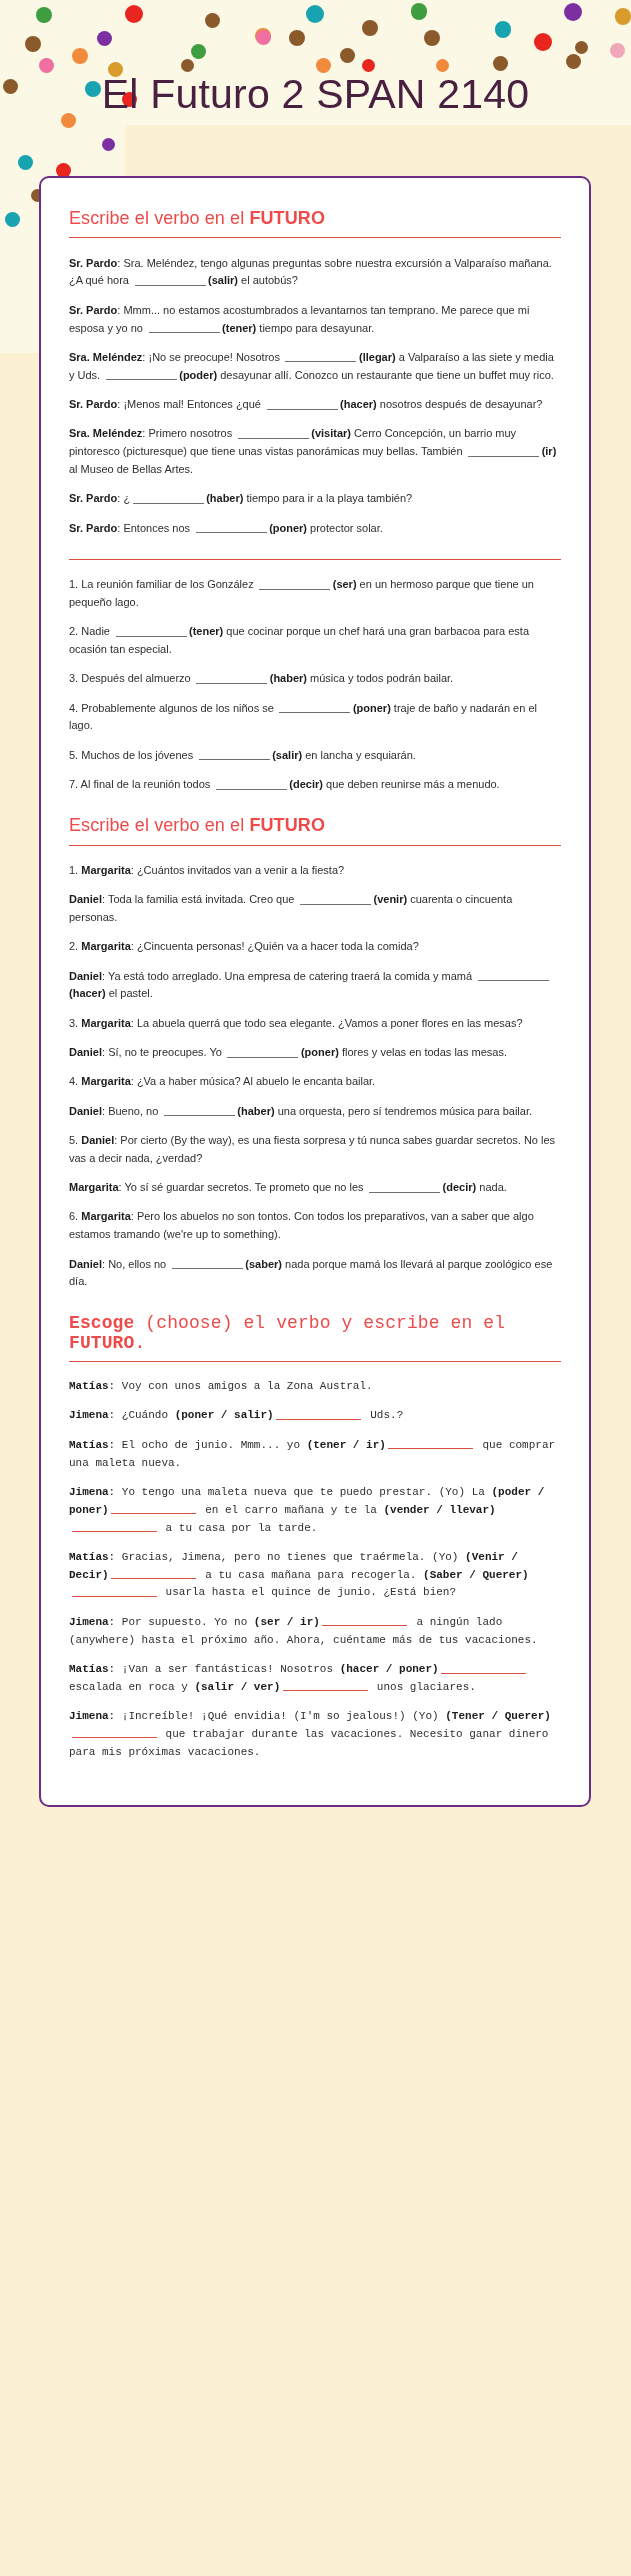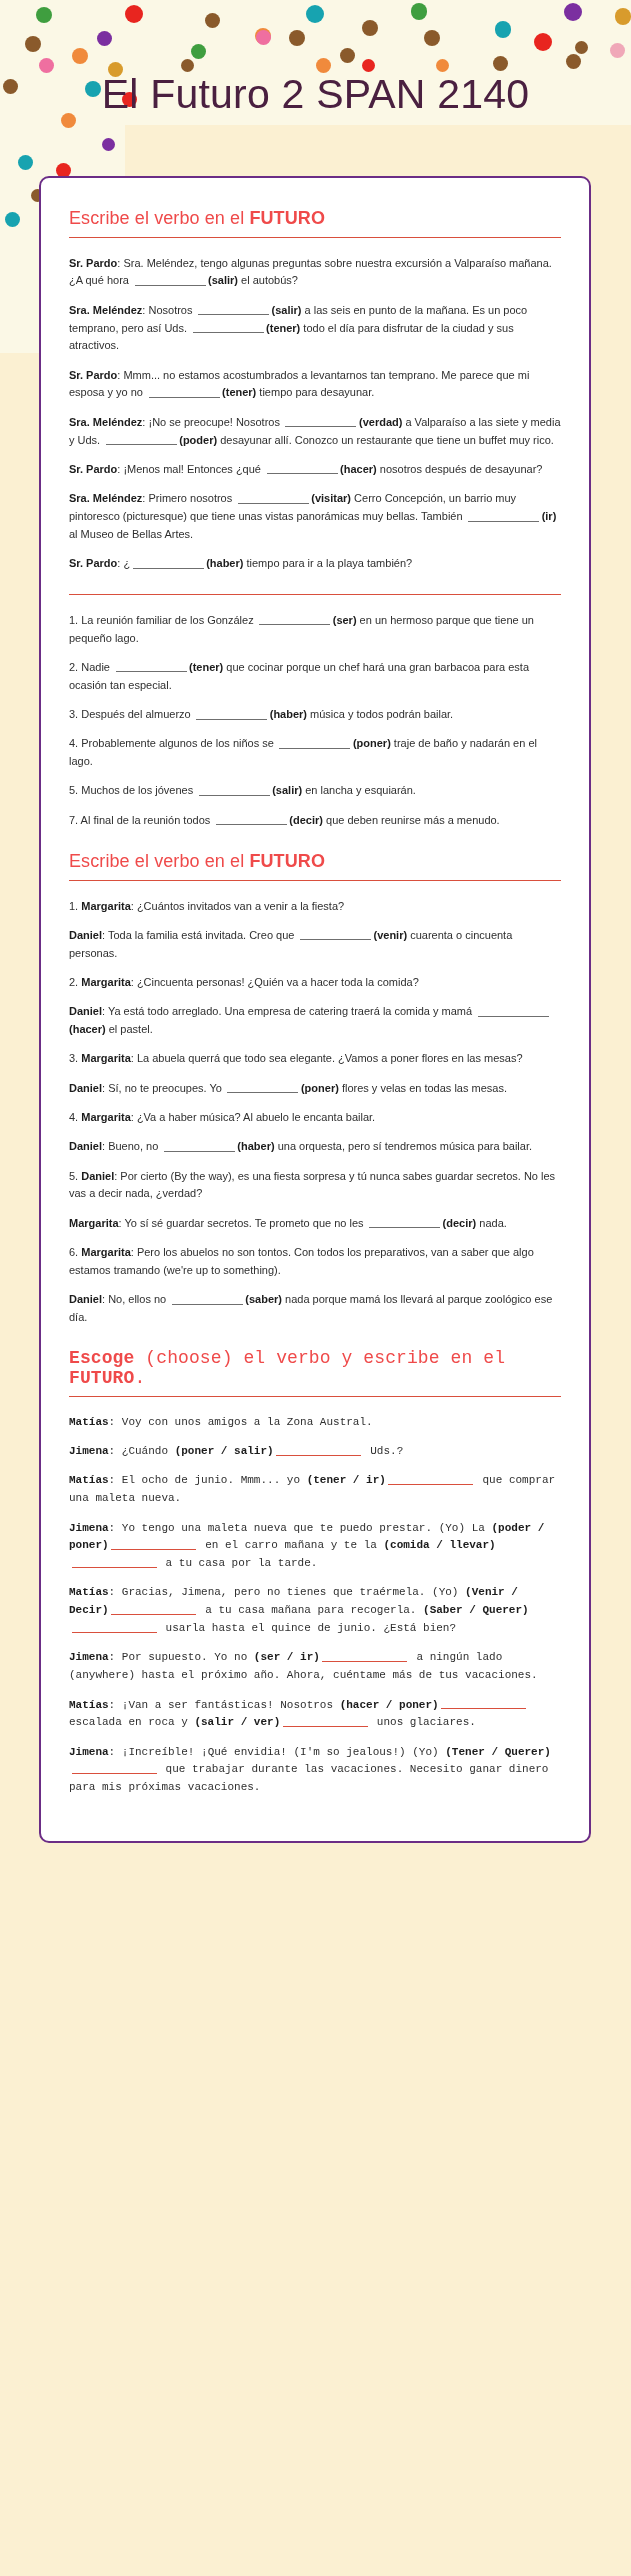--- a/index.html
+++ b/index.html
@@ -186,26 +186,26 @@
 
   <h1 id="title">El Futuro 2 SPAN 2140</h1>
 
   <div id="card-wrap">
     <div id="card">
       <div id="sections">
           <div class="section">
             <div class="sec-head">Escribe el verbo en el <b>FUTURO</b></div>
             <hr class="sec-rule">
             <div class="line"><b>Sr. Pardo</b>: Sra. Meléndez, tengo algunas preguntas sobre nuestra excursión a Valparaíso mañana. ¿A qué hora <span class="blank"></span><b>(salir)</b> el autobús?</div>
-            <div class="line"><b>Sra. Meléndez</b>: Nosotros <span class="blank"></span><b>(salir)</b> a las seis en punto de la mañana. Es un poco temprano, pero así Uds. <span class="blank"></span><b>(tener)</b> todo el día para disfrutar de la ciudad y sus atractivos.</div>
             <div class="line"><b>Sr. Pardo</b>: Mmm... no estamos acostumbrados a levantarnos tan temprano. Me parece que mi esposa y yo no <span class="blank"></span><b>(tener)</b> tiempo para desayunar.</div>
-            <div class="line"><b>Sra. Meléndez</b>: ¡No se preocupe! Nosotros <span class="blank"></span><b>(verdad)</b> a Valparaíso a las siete y media y Uds. <span class="blank"></span><b>(poder)</b> desayunar allí. Conozco un restaurante que tiene un buffet muy rico.</div>
+            <div class="line"><b>Sra. Meléndez</b>: ¡No se preocupe! Nosotros <span class="blank"></span><b>(llegar)</b> a Valparaíso a las siete y media y Uds. <span class="blank"></span><b>(poder)</b> desayunar allí. Conozco un restaurante que tiene un buffet muy rico.</div>
             <div class="line"><b>Sr. Pardo</b>: ¡Menos mal! Entonces ¿qué <span class="blank"></span><b>(hacer)</b> nosotros después de desayunar?</div>
             <div class="line"><b>Sra. Meléndez</b>: Primero nosotros <span class="blank"></span><b>(visitar)</b> Cerro Concepción, un barrio muy pintoresco (picturesque) que tiene unas vistas panorámicas muy bellas. También <span class="blank"></span><b>(ir)</b> al Museo de Bellas Artes.</div>
             <div class="line"><b>Sr. Pardo</b>: ¿<span class="blank"></span><b>(haber)</b> tiempo para ir a la playa también?</div>
+            <div class="line"><b>Sr. Pardo</b>: Entonces nos <span class="blank"></span><b>(poner)</b> protector solar.</div>
           </div>
           <div class="section">
             <hr class="sec-rule">
             <div class="line">1. La reunión familiar de los González <span class="blank"></span><b>(ser)</b> en un hermoso parque que tiene un pequeño lago.</div>
             <div class="line">2. Nadie <span class="blank"></span><b>(tener)</b> que cocinar porque un chef hará una gran barbacoa para esta ocasión tan especial.</div>
             <div class="line">3. Después del almuerzo <span class="blank"></span><b>(haber)</b> música y todos podrán bailar.</div>
             <div class="line">4. Probablemente algunos de los niños se <span class="blank"></span><b>(poner)</b> traje de baño y nadarán en el lago.</div>
             <div class="line">5. Muchos de los jóvenes <span class="blank"></span><b>(salir)</b> en lancha y esquiarán.</div>
             <div class="line">7. Al final de la reunión todos <span class="blank"></span><b>(decir)</b> que deben reunirse más a menudo.</div>
           </div>
@@ -224,21 +224,21 @@
             <div class="line"><b>Margarita</b>: Yo sí sé guardar secretos. Te prometo que no les <span class="blank"></span><b>(decir)</b> nada.</div>
             <div class="line">6. <b>Margarita</b>: Pero los abuelos no son tontos. Con todos los preparativos, van a saber que algo estamos tramando (we're up to something).</div>
             <div class="line"><b>Daniel</b>: No, ellos no <span class="blank"></span><b>(saber)</b> nada porque mamá los llevará al parque zoológico ese día.</div>
           </div>
           <div class="section">
             <div class="sec-head"><b>Escoge</b> (choose) el verbo y escribe en el <b>FUTURO</b>.</div>
             <hr class="sec-rule">
             <div class="line"><b>Matías</b>: Voy con unos amigos a la Zona Austral.</div>
             <div class="line"><b>Jimena</b>: ¿Cuándo <b>(poner / salir)</b><span class="blank wide red"></span> Uds.?</div>
             <div class="line"><b>Matías</b>: El ocho de junio. Mmm... yo <b>(tener / ir)</b><span class="blank wide red"></span> que comprar una maleta nueva.</div>
-            <div class="line"><b>Jimena</b>: Yo tengo una maleta nueva que te puedo prestar. (Yo) La <b>(poder / poner)</b><span class="blank wide red"></span> en el carro mañana y te la <b>(comida / llevar)</b><span class="blank wide red"></span> a tu casa por la tarde.</div>
+            <div class="line"><b>Jimena</b>: Yo tengo una maleta nueva que te puedo prestar. (Yo) La <b>(poder / poner)</b><span class="blank wide red"></span> en el carro mañana y te la <b>(vender / llevar)</b><span class="blank wide red"></span> a tu casa por la tarde.</div>
             <div class="line"><b>Matías</b>: Gracias, Jimena, pero no tienes que traérmela. (Yo) <b>(Venir / Decir)</b><span class="blank wide red"></span> a tu casa mañana para recogerla. <b>(Saber / Querer)</b><span class="blank wide red"></span> usarla hasta el quince de junio. ¿Está bien?</div>
             <div class="line"><b>Jimena</b>: Por supuesto. Yo no <b>(ser / ir)</b><span class="blank wide red"></span> a ningún lado (anywhere) hasta el próximo año. Ahora, cuéntame más de tus vacaciones.</div>
             <div class="line"><b>Matías</b>: ¡Van a ser fantásticas! Nosotros <b>(hacer / poner)</b><span class="blank wide red"></span> escalada en roca y <b>(salir / ver)</b><span class="blank wide red"></span> unos glaciares.</div>
             <div class="line"><b>Jimena</b>: ¡Increíble! ¡Qué envidia! (I'm so jealous!) (Yo) <b>(Tener / Querer)</b><span class="blank wide red"></span> que trabajar durante las vacaciones. Necesito ganar dinero para mis próximas vacaciones.</div>
           </div>
         </div>
     </div>
   </div>
 
   <div id="footer-pad"></div>

